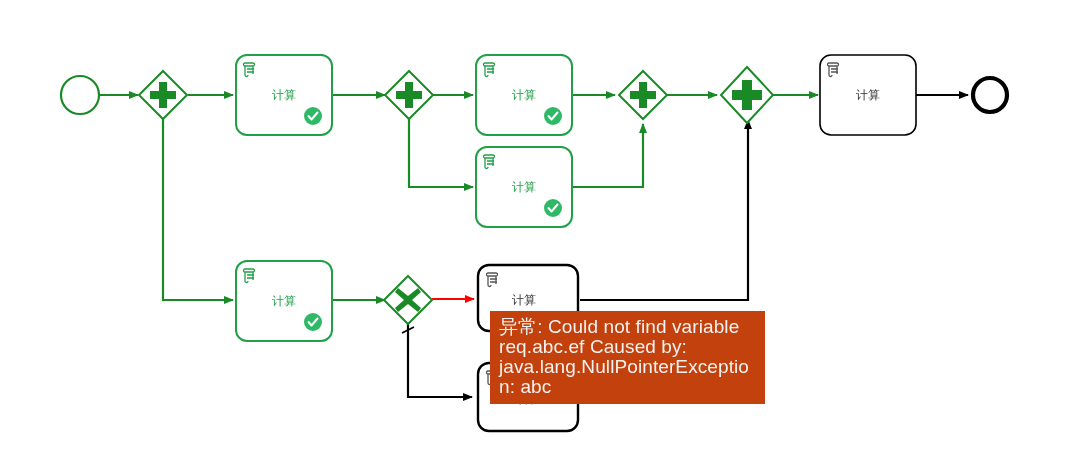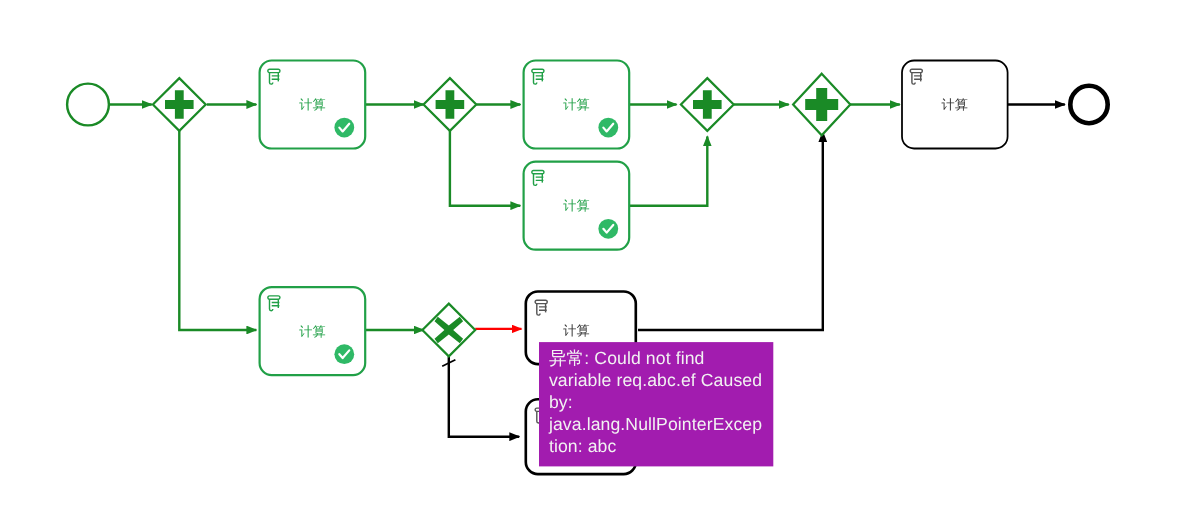--- a/index.html
+++ b/index.html
@@ -30,27 +30,27 @@
     text-anchor: middle;
     dominant-baseline: middle;
   }
   .label-done { fill: #21a047; }
   .label-pending { fill: #333333; }
 
   #tooltip {
     position: absolute;
     left: 490px;
     top: 311px;
-    width: 213px;
+    width: 275px;
     box-sizing: border-box;
     padding: 6px 9px 7px 9px;
-    background: #a21caf;
+    background: #c2410c;
     color: #f2f2f2;
     font-family: "Liberation Sans", sans-serif;
-    font-size: 16px;
+    font-size: 19px;
     line-height: 20px;
     letter-spacing: 0.1px;
     white-space: pre-wrap;
     word-break: break-word;
     z-index: 50;
   }
 </style>
 </head>
 <body>
 

